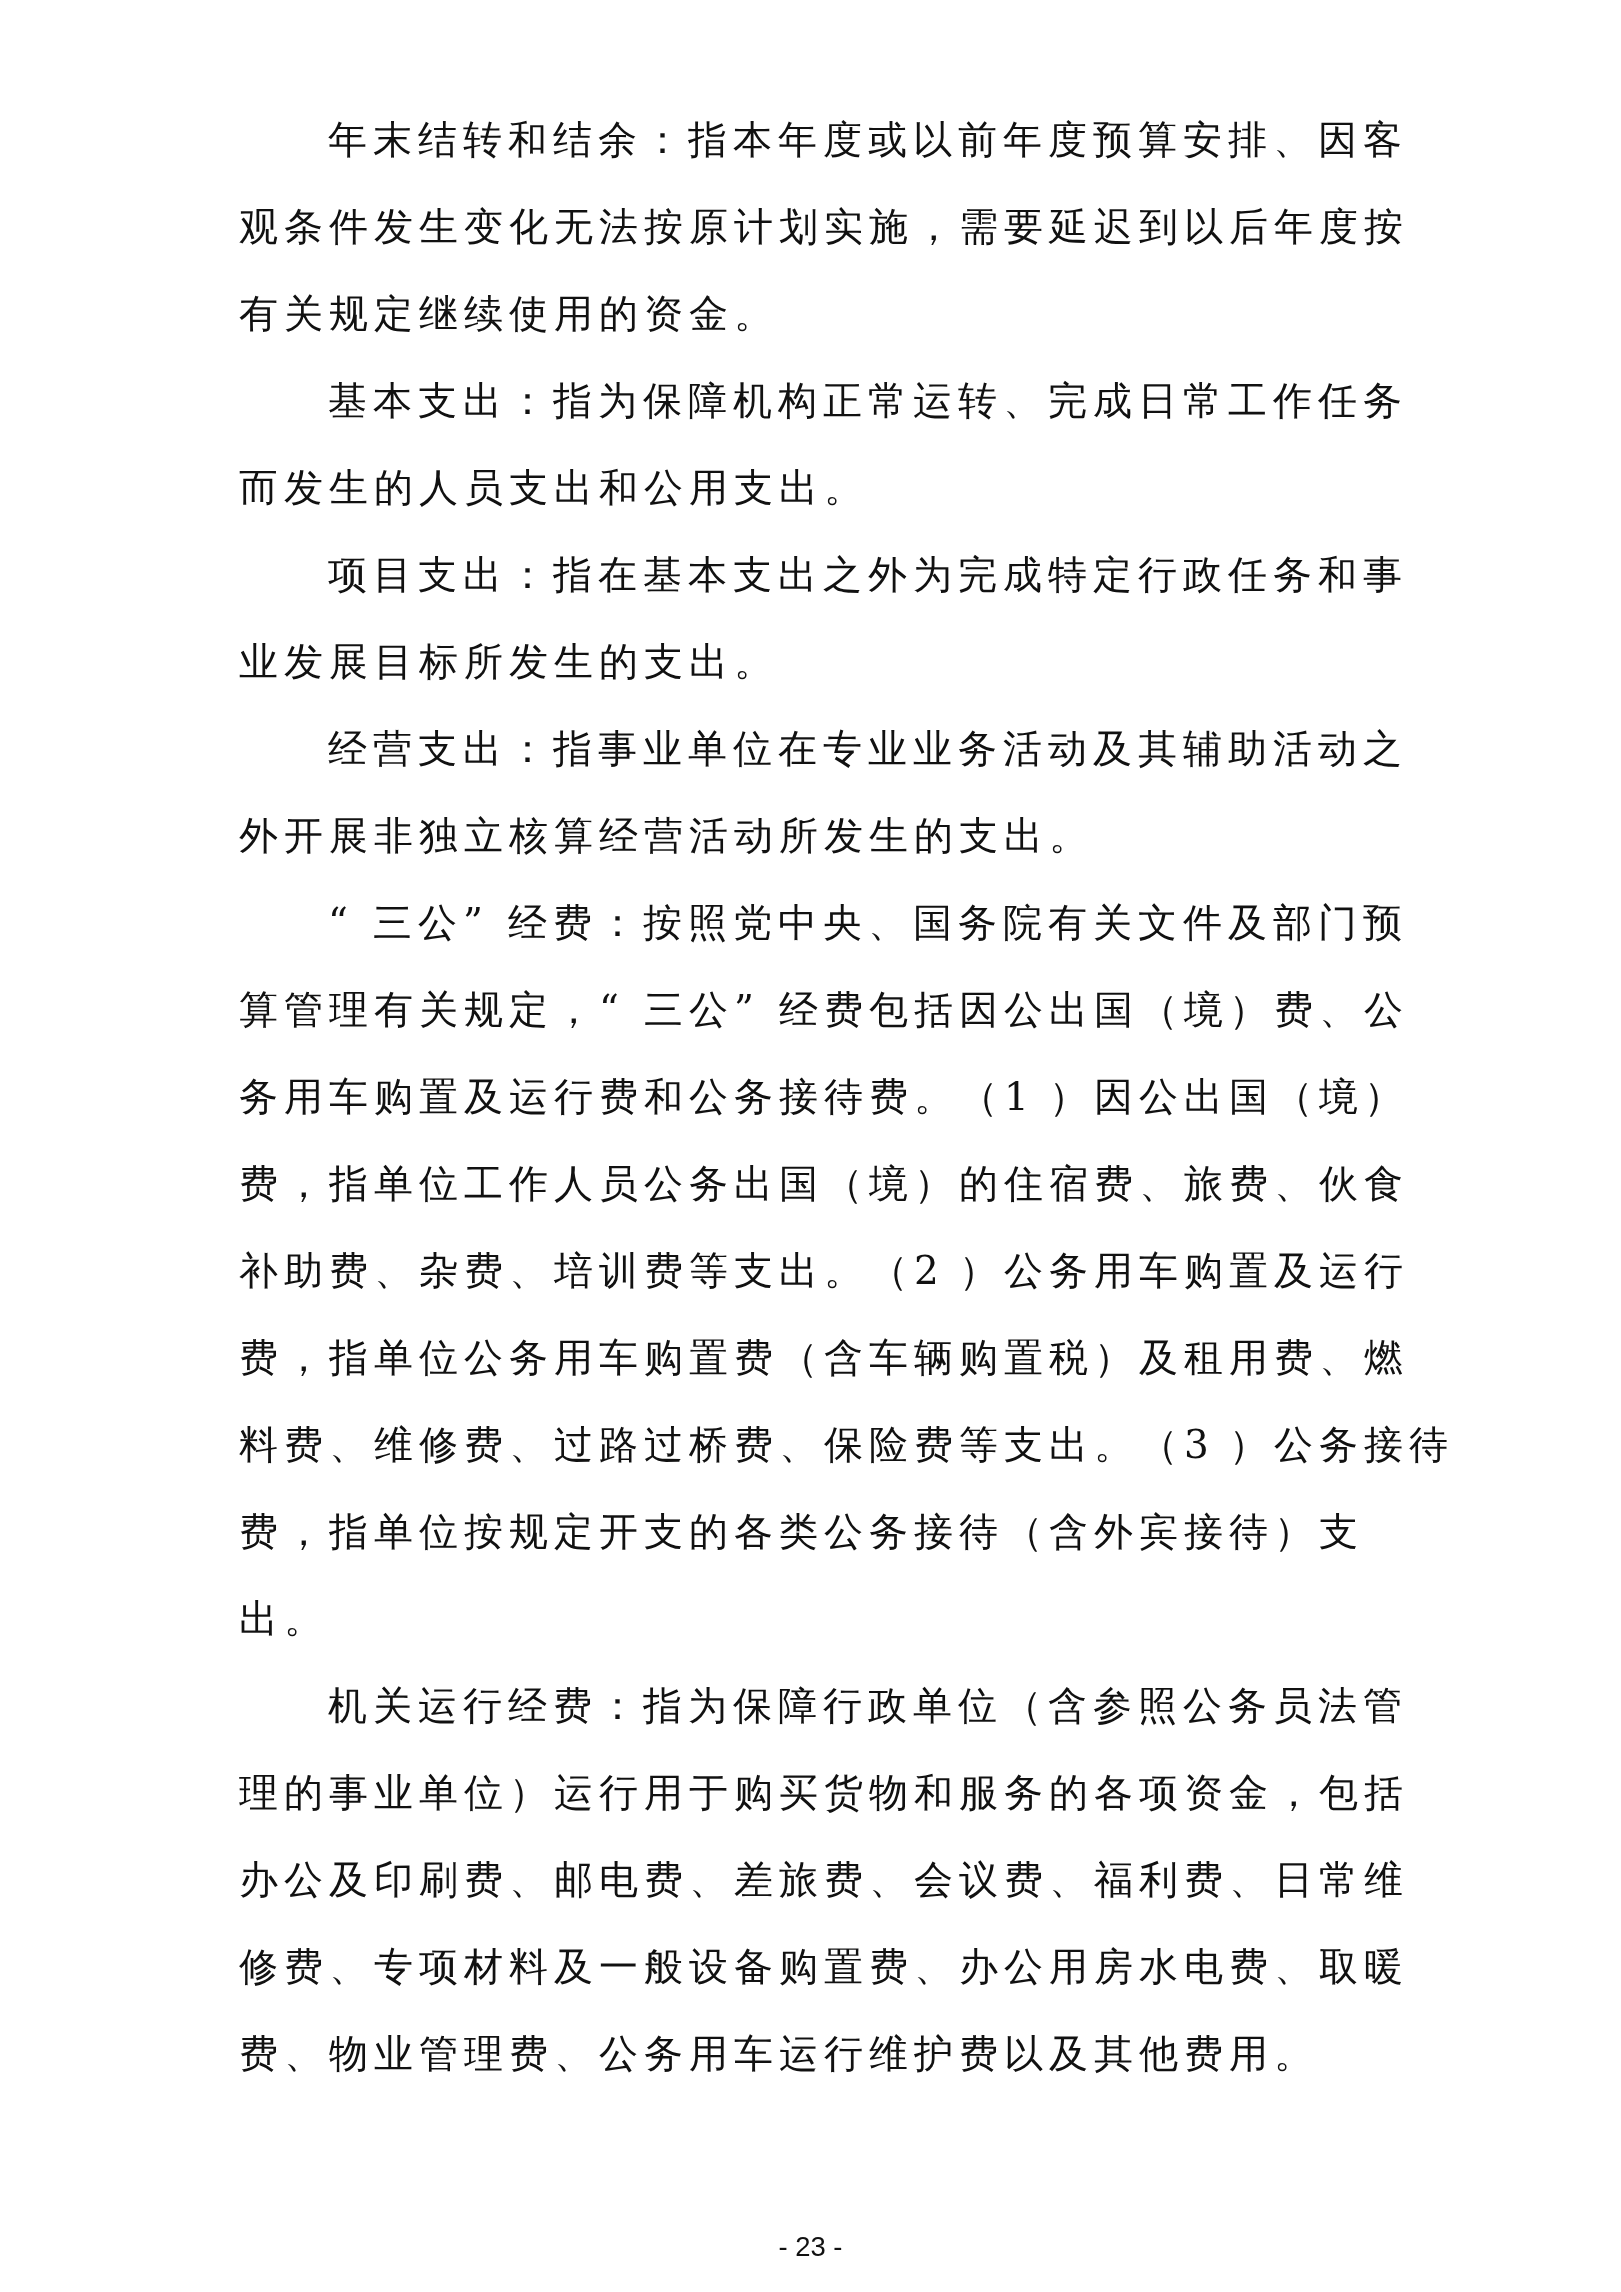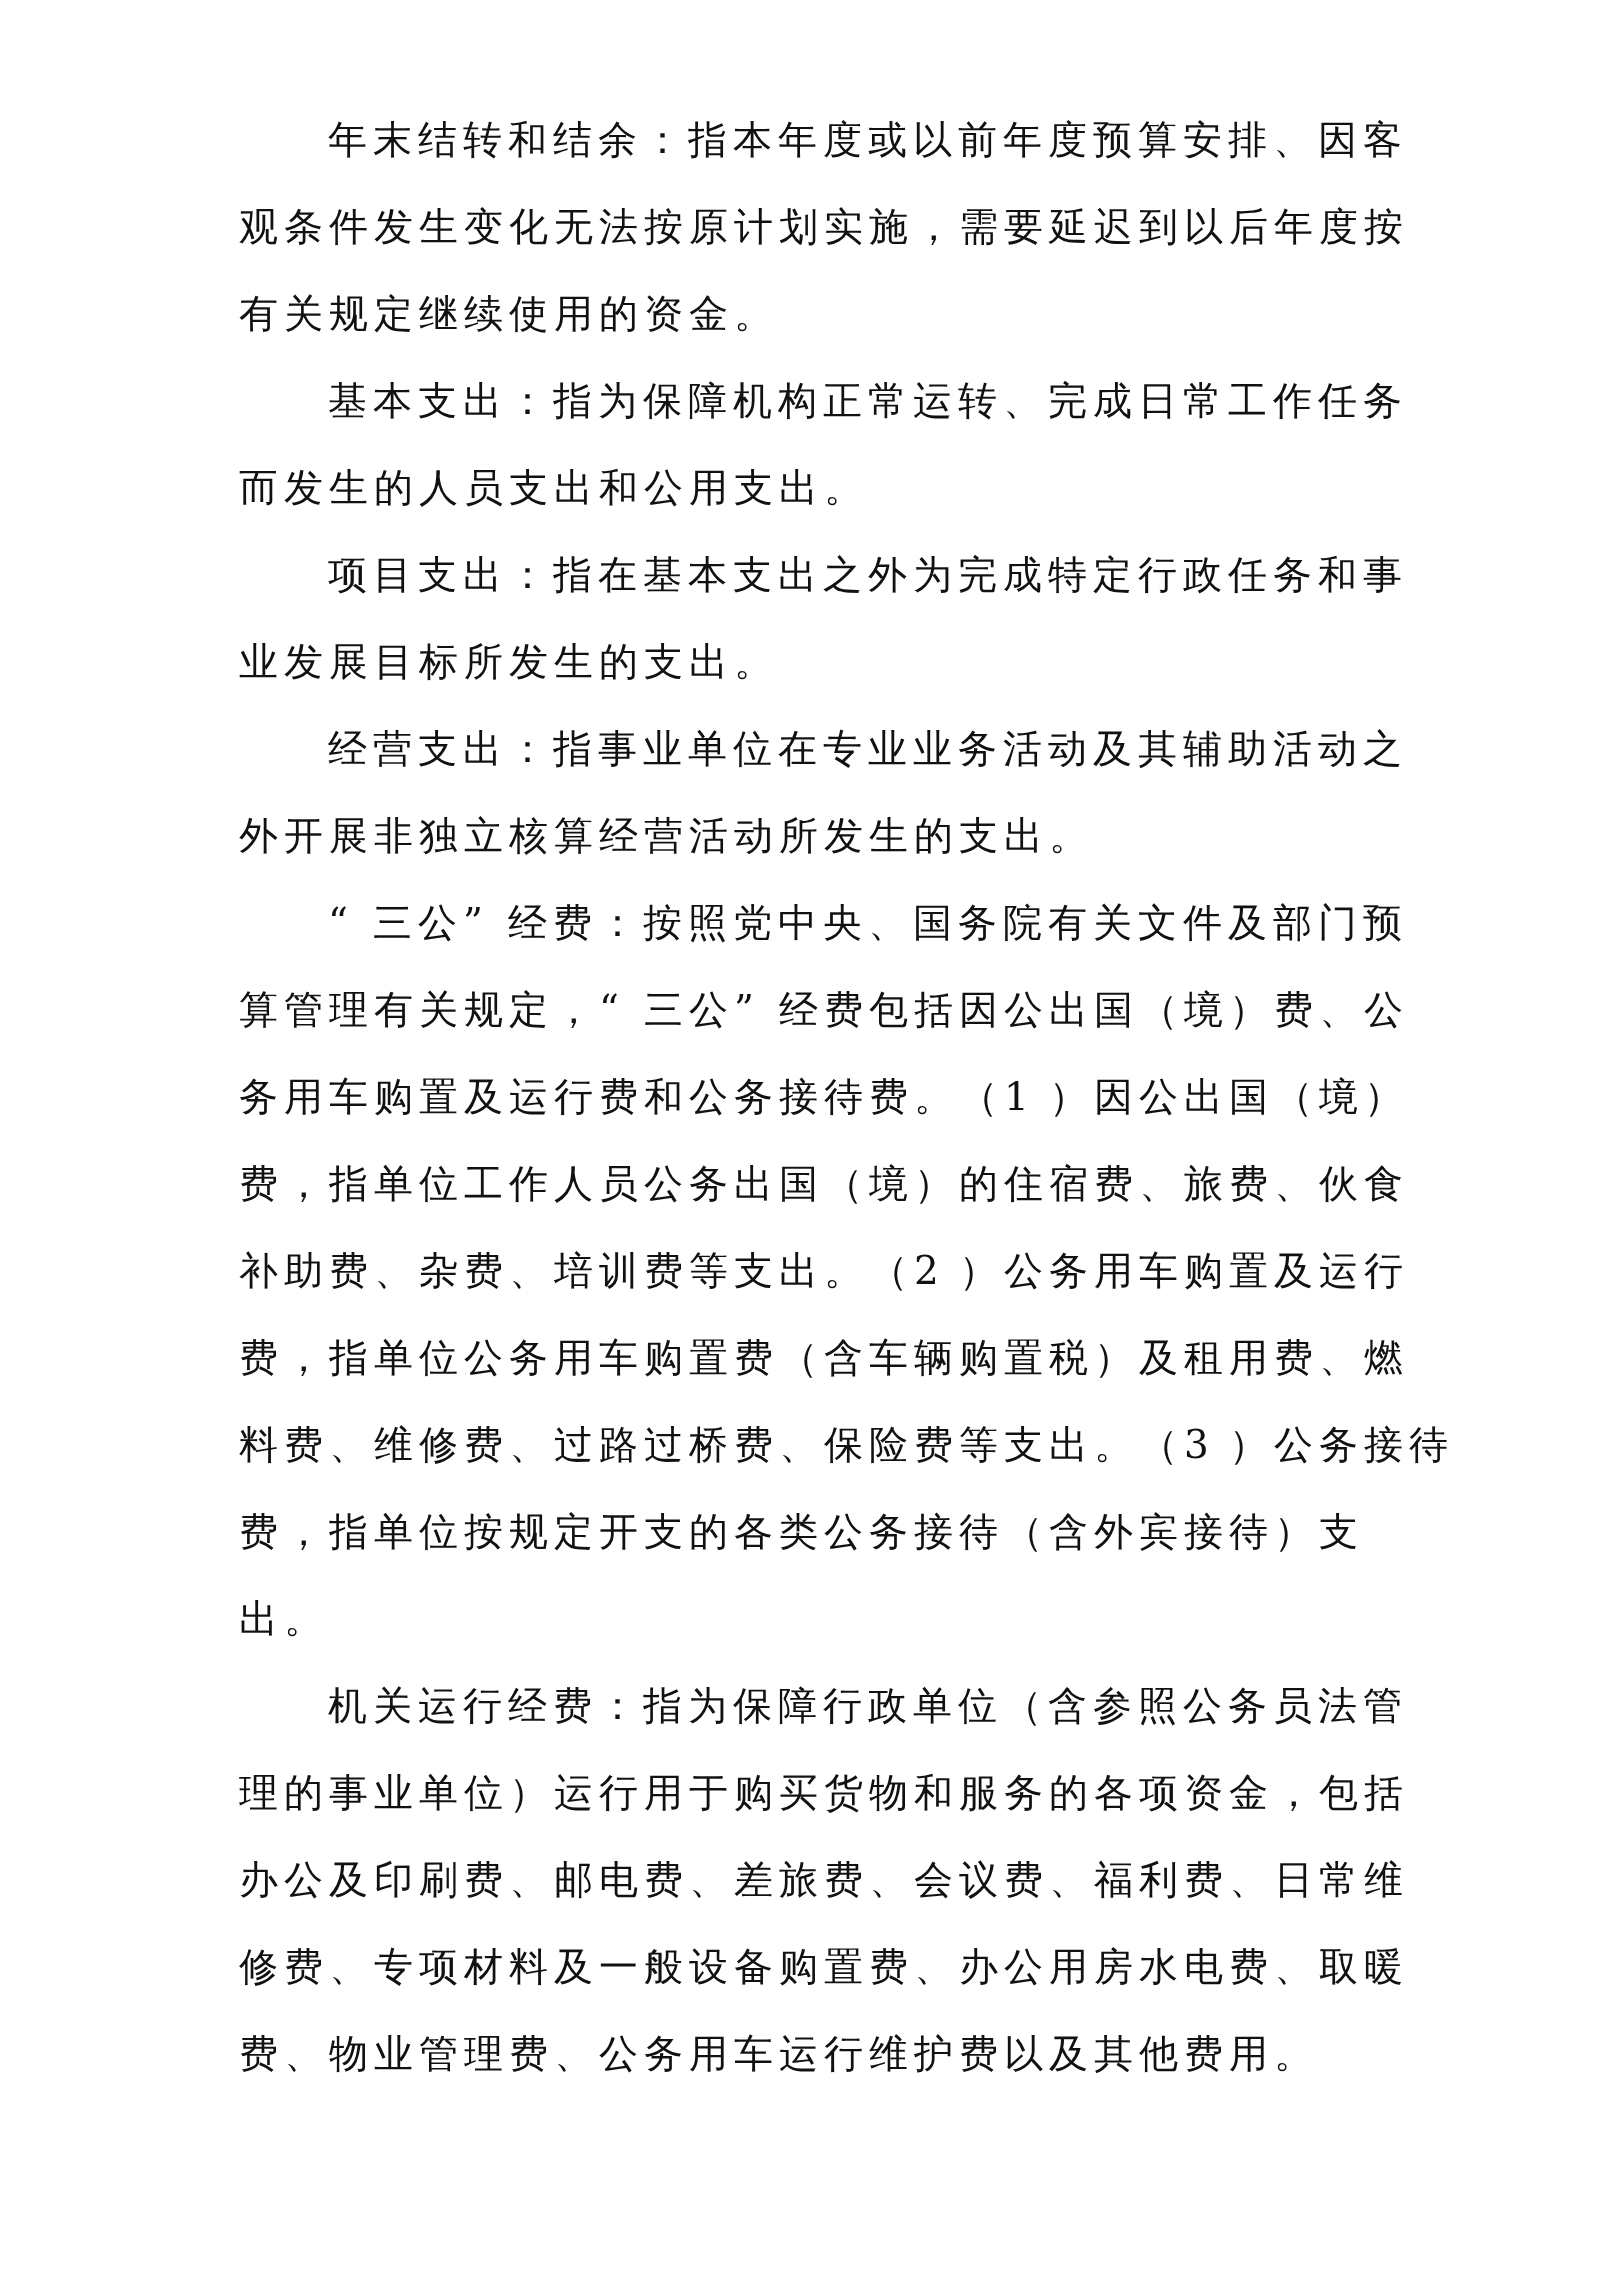--- a/index.html
+++ b/index.html
@@ -77,14 +77,15 @@
     <div>
       <div class="line indent" style="text-align: left; text-align-last: left;"><span style="display: inline-block; width: 45px; text-align: center;">机</span><span style="display: inline-block; width: 45px; text-align: center;">关</span><span style="display: inline-block; width: 45px; text-align: center;">运</span><span style="display: inline-block; width: 45px; text-align: center;">行</span><span style="display: inline-block; width: 45px; text-align: center;">经</span><span style="display: inline-block; width: 45px; text-align: center;">费</span><span style="display: inline-block; width: 45px; text-align: center;">：</span><span style="display: inline-block; width: 45px; text-align: center;">指</span><span style="display: inline-block; width: 45px; text-align: center;">为</span><span style="display: inline-block; width: 45px; text-align: center;">保</span><span style="display: inline-block; width: 45px; text-align: center;">障</span><span style="display: inline-block; width: 45px; text-align: center;">行</span><span style="display: inline-block; width: 45px; text-align: center;">政</span><span style="display: inline-block; width: 45px; text-align: center;">单</span><span style="display: inline-block; width: 45px; text-align: center;">位</span><span style="display: inline-block; width: 45px; text-align: center;">（</span><span style="display: inline-block; width: 45px; text-align: center;">含</span><span style="display: inline-block; width: 45px; text-align: center;">参</span><span style="display: inline-block; width: 45px; text-align: center;">照</span><span style="display: inline-block; width: 45px; text-align: center;">公</span><span style="display: inline-block; width: 45px; text-align: center;">务</span><span style="display: inline-block; width: 45px; text-align: center;">员</span><span style="display: inline-block; width: 45px; text-align: center;">法</span><span style="display: inline-block; width: 45px; text-align: center;">管</span></div>
       <div class="line" style="text-align: left; text-align-last: left;"><span style="display: inline-block; width: 45px; text-align: center;">理</span><span style="display: inline-block; width: 45px; text-align: center;">的</span><span style="display: inline-block; width: 45px; text-align: center;">事</span><span style="display: inline-block; width: 45px; text-align: center;">业</span><span style="display: inline-block; width: 45px; text-align: center;">单</span><span style="display: inline-block; width: 45px; text-align: center;">位</span><span style="display: inline-block; width: 45px; text-align: center;">）</span><span style="display: inline-block; width: 45px; text-align: center;">运</span><span style="display: inline-block; width: 45px; text-align: center;">行</span><span style="display: inline-block; width: 45px; text-align: center;">用</span><span style="display: inline-block; width: 45px; text-align: center;">于</span><span style="display: inline-block; width: 45px; text-align: center;">购</span><span style="display: inline-block; width: 45px; text-align: center;">买</span><span style="display: inline-block; width: 45px; text-align: center;">货</span><span style="display: inline-block; width: 45px; text-align: center;">物</span><span style="display: inline-block; width: 45px; text-align: center;">和</span><span style="display: inline-block; width: 45px; text-align: center;">服</span><span style="display: inline-block; width: 45px; text-align: center;">务</span><span style="display: inline-block; width: 45px; text-align: center;">的</span><span style="display: inline-block; width: 45px; text-align: center;">各</span><span style="display: inline-block; width: 45px; text-align: center;">项</span><span style="display: inline-block; width: 45px; text-align: center;">资</span><span style="display: inline-block; width: 45px; text-align: center;">金</span><span style="display: inline-block; width: 45px; text-align: center;">，</span><span style="display: inline-block; width: 45px; text-align: center;">包</span><span style="display: inline-block; width: 45px; text-align: center;">括</span></div>
       <div class="line" style="text-align: left; text-align-last: left;"><span style="display: inline-block; width: 45px; text-align: center;">办</span><span style="display: inline-block; width: 45px; text-align: center;">公</span><span style="display: inline-block; width: 45px; text-align: center;">及</span><span style="display: inline-block; width: 45px; text-align: center;">印</span><span style="display: inline-block; width: 45px; text-align: center;">刷</span><span style="display: inline-block; width: 45px; text-align: center;">费</span><span style="display: inline-block; width: 45px; text-align: center;">、</span><span style="display: inline-block; width: 45px; text-align: center;">邮</span><span style="display: inline-block; width: 45px; text-align: center;">电</span><span style="display: inline-block; width: 45px; text-align: center;">费</span><span style="display: inline-block; width: 45px; text-align: center;">、</span><span style="display: inline-block; width: 45px; text-align: center;">差</span><span style="display: inline-block; width: 45px; text-align: center;">旅</span><span style="display: inline-block; width: 45px; text-align: center;">费</span><span style="display: inline-block; width: 45px; text-align: center;">、</span><span style="display: inline-block; width: 45px; text-align: center;">会</span><span style="display: inline-block; width: 45px; text-align: center;">议</span><span style="display: inline-block; width: 45px; text-align: center;">费</span><span style="display: inline-block; width: 45px; text-align: center;">、</span><span style="display: inline-block; width: 45px; text-align: center;">福</span><span style="display: inline-block; width: 45px; text-align: center;">利</span><span style="display: inline-block; width: 45px; text-align: center;">费</span><span style="display: inline-block; width: 45px; text-align: center;">、</span><span style="display: inline-block; width: 45px; text-align: center;">日</span><span style="display: inline-block; width: 45px; text-align: center;">常</span><span style="display: inline-block; width: 45px; text-align: center;">维</span></div>
       <div class="line" style="text-align: left; text-align-last: left;"><span style="display: inline-block; width: 45px; text-align: center;">修</span><span style="display: inline-block; width: 45px; text-align: center;">费</span><span style="display: inline-block; width: 45px; text-align: center;">、</span><span style="display: inline-block; width: 45px; text-align: center;">专</span><span style="display: inline-block; width: 45px; text-align: center;">项</span><span style="display: inline-block; width: 45px; text-align: center;">材</span><span style="display: inline-block; width: 45px; text-align: center;">料</span><span style="display: inline-block; width: 45px; text-align: center;">及</span><span style="display: inline-block; width: 45px; text-align: center;">一</span><span style="display: inline-block; width: 45px; text-align: center;">般</span><span style="display: inline-block; width: 45px; text-align: center;">设</span><span style="display: inline-block; width: 45px; text-align: center;">备</span><span style="display: inline-block; width: 45px; text-align: center;">购</span><span style="display: inline-block; width: 45px; text-align: center;">置</span><span style="display: inline-block; width: 45px; text-align: center;">费</span><span style="display: inline-block; width: 45px; text-align: center;">、</span><span style="display: inline-block; width: 45px; text-align: center;">办</span><span style="display: inline-block; width: 45px; text-align: center;">公</span><span style="display: inline-block; width: 45px; text-align: center;">用</span><span style="display: inline-block; width: 45px; text-align: center;">房</span><span style="display: inline-block; width: 45px; text-align: center;">水</span><span style="display: inline-block; width: 45px; text-align: center;">电</span><span style="display: inline-block; width: 45px; text-align: center;">费</span><span style="display: inline-block; width: 45px; text-align: center;">、</span><span style="display: inline-block; width: 45px; text-align: center;">取</span><span style="display: inline-block; width: 45px; text-align: center;">暖</span></div>
       <div class="line last" style="text-align: left; text-align-last: left;"><span style="display: inline-block; width: 45px; text-align: center;">费</span><span style="display: inline-block; width: 45px; text-align: center;">、</span><span style="display: inline-block; width: 45px; text-align: center;">物</span><span style="display: inline-block; width: 45px; text-align: center;">业</span><span style="display: inline-block; width: 45px; text-align: center;">管</span><span style="display: inline-block; width: 45px; text-align: center;">理</span><span style="display: inline-block; width: 45px; text-align: center;">费</span><span style="display: inline-block; width: 45px; text-align: center;">、</span><span style="display: inline-block; width: 45px; text-align: center;">公</span><span style="display: inline-block; width: 45px; text-align: center;">务</span><span style="display: inline-block; width: 45px; text-align: center;">用</span><span style="display: inline-block; width: 45px; text-align: center;">车</span><span style="display: inline-block; width: 45px; text-align: center;">运</span><span style="display: inline-block; width: 45px; text-align: center;">行</span><span style="display: inline-block; width: 45px; text-align: center;">维</span><span style="display: inline-block; width: 45px; text-align: center;">护</span><span style="display: inline-block; width: 45px; text-align: center;">费</span><span style="display: inline-block; width: 45px; text-align: center;">以</span><span style="display: inline-block; width: 45px; text-align: center;">及</span><span style="display: inline-block; width: 45px; text-align: center;">其</span><span style="display: inline-block; width: 45px; text-align: center;">他</span><span style="display: inline-block; width: 45px; text-align: center;">费</span><span style="display: inline-block; width: 45px; text-align: center;">用</span><span style="display: inline-block; width: 45px; text-align: center;">。</span></div>
     </div>
 
   </div>
 
+  <div class="page-number">- 23 -</div>
 </div>
 
 
 </body></html>

